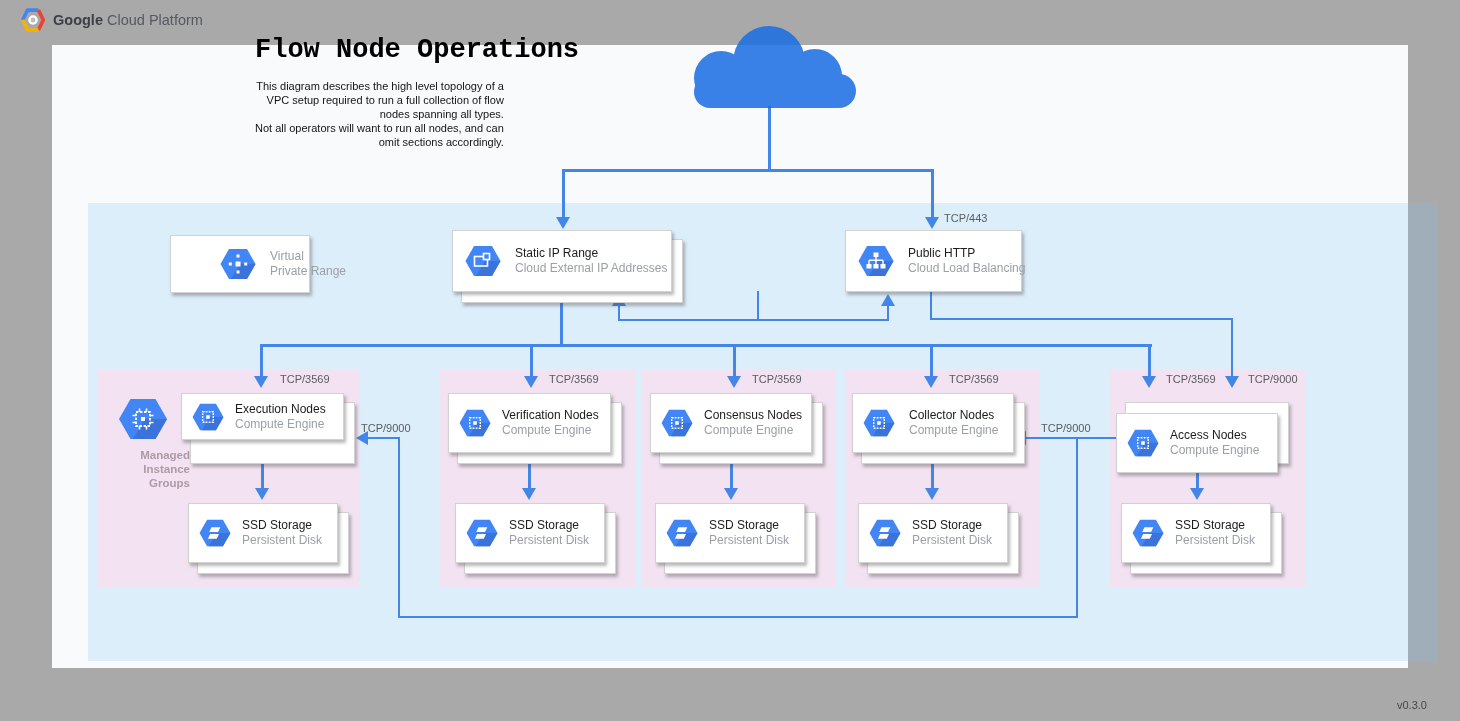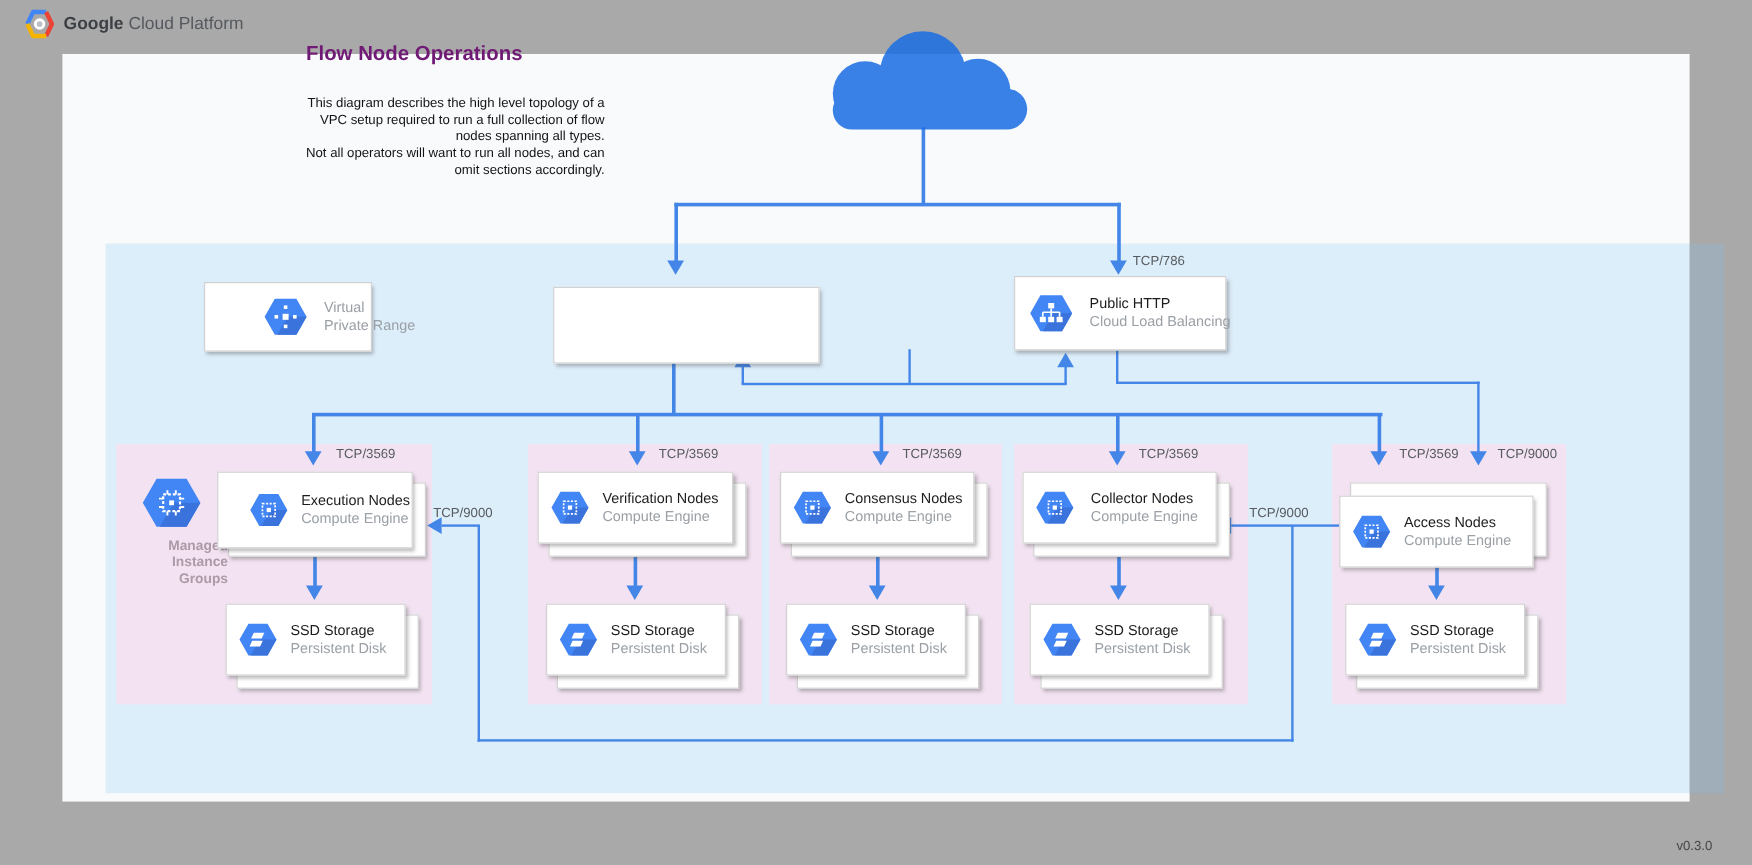--- a/index.html
+++ b/index.html
@@ -19,21 +19,21 @@
   
   .box,.back{position:absolute;background:#ffffff;border:1px solid #d2d2d2;box-shadow:2px 3px 3px rgba(70,70,70,0.38);}
   .box{display:flex;align-items:center;padding-left:11px;box-sizing:border-box;gap:13px;}
   .box svg{flex-shrink:0;}
   .t1{font-size:12px;color:#1c1c1c;white-space:nowrap;line-height:15px;}
   .t2{font-size:12px;color:#9aa0a6;white-space:nowrap;line-height:15px;}
   .port{position:absolute;font-size:11px;color:#575b5f;white-space:nowrap;}
   
   .brand{left:53px;top:12px;font-size:14.5px;color:#55595e;}
   .brand b{color:#3b3f44;font-weight:700;}
-  .title{left:255px;top:35px;font-size:17px;font-weight:700;color:#701a75;}
+  .title{left:255px;top:35px;font-size:27px;font-weight:700;color:#000000;font-family:Liberation Mono, monospace;}
   .desc{left:255px;top:79px;font-size:11px;line-height:14px;color:#141414;text-align:right;}
   .miglabel{left:97px;top:448px;width:93px;text-align:right;font-size:11.5px;font-weight:700;
             color:#ad9aa6;line-height:14px;}
   .version{left:1397px;top:699px;font-size:11px;color:#474747;}
 </style>
 </head>
 <body>
 
 <div id="root">
 
@@ -91,21 +91,21 @@
   <div class="arrd" style="left:1190px;top:488px;"></div>
 
   <div class="ln" style="left:1026px;top:437px;width:91px;height:2px;"></div>
   <div class="arrl" style="left:1014px;top:431px;"></div>
   <div class="ln" style="left:1076px;top:438px;width:2px;height:180px;"></div>
   <div class="ln" style="left:398px;top:616px;width:680px;height:2px;"></div>
   <div class="ln" style="left:398px;top:438px;width:2px;height:180px;"></div>
   <div class="ln" style="left:368px;top:437px;width:32px;height:2px;"></div>
   <div class="arrl" style="left:356px;top:431px;"></div>
 
-  <div class="port" style="left:944px;top:212px;">TCP/786</div>
+  <div class="port" style="left:944px;top:212px;">TCP/443</div>
   <div class="port" style="left:280px;top:373px;">TCP/3569</div>
   <div class="port" style="left:549px;top:373px;">TCP/3569</div>
   <div class="port" style="left:752px;top:373px;">TCP/3569</div>
   <div class="port" style="left:949px;top:373px;">TCP/3569</div>
   <div class="port" style="left:1166px;top:373px;">TCP/3569</div>
   <div class="port" style="left:1248px;top:373px;">TCP/9000</div>
   <div class="port" style="left:361px;top:422px;">TCP/9000</div>
   <div class="port" style="left:1041px;top:422px;">TCP/9000</div>
 
   <div class="box" style="left:170px;top:235px;width:140px;height:58px;padding-left:48px;">
@@ -120,20 +120,32 @@
         <rect x="25.2" y="15.5" width="3" height="3"></rect>
       </g>
     </svg>
     <div>
       <div class="t2">Virtual</div>
       <div class="t2">Private Range</div>
     </div>
   </div>
 
   <div class="back" style="left:461px;top:239px;width:220px;height:62px;"></div>
+  <div class="box" style="left:452px;top:230px;width:220px;height:62px;">
+    <svg width="38" height="34" viewBox="0 0 38 34">
+      <polygon points="10,2 28,2 36.5,17 28,32 10,32 1.5,17" fill="#4285f4"></polygon>
+      <polygon points="36.5,17 28,32 12,32 21,17" fill="#3b73dd"></polygon>
+      <rect x="10.5" y="12.5" width="13" height="9.5" fill="none" stroke="#fff" stroke-width="1.6"></rect>
+      <rect x="19.5" y="9.5" width="6" height="6" fill="#4285f4" stroke="#fff" stroke-width="1.6"></rect>
+    </svg>
+    <div>
+      <div class="t1">Static IP Range</div>
+      <div class="t2">Cloud External IP Addresses</div>
+    </div>
+  </div>
 
 
   <div class="box" style="left:845px;top:230px;width:177px;height:62px;">
     <svg width="38" height="34" viewBox="0 0 38 34">
       <polygon points="10,2 28,2 36.5,17 28,32 10,32 1.5,17" fill="#4285f4"></polygon>
       <polygon points="36.5,17 28,32 12,32 21,17" fill="#3b73dd"></polygon>
       <g fill="#fff">
         <rect x="16.5" y="8.5" width="5" height="4.5"></rect>
         <rect x="9.5" y="20" width="5" height="4.5"></rect>
         <rect x="16.5" y="20" width="5" height="4.5"></rect>
@@ -154,21 +166,21 @@
     <rect x="24" y="21" width="4" height="4" fill="#fff"></rect>
     <path d="M22.5,12.5v3.5 M29.5,12.5v3.5 M22.5,30v3.5 M29.5,30v3.5 M15.5,19.5h3.5 M15.5,26.5h3.5 M33,19.5h3.5 M33,26.5h3.5" stroke="#fff" stroke-width="1.6" fill="none"></path>
   </svg>
   <div class="abs miglabel">
     <div>Managed</div>
     <div>Instance</div>
     <div>Groups</div>
   </div>
 
   <div class="back" style="left:190px;top:402px;width:163px;height:60px;"></div>
-  <div class="box" style="left:181px;top:393px;width:163px;height:64px;padding-left:25px;gap:10px;">
+  <div class="box" style="left:181px;top:393px;width:163px;height:47px;padding-left:9px;gap:10px;">
     <svg width="34" height="30" viewBox="0 0 38 34">
       <polygon points="10,2 28,2 36.5,17 28,32 10,32 1.5,17" fill="#4285f4"></polygon>
       <polygon points="36.5,17 28,32 12,32 21,17" fill="#3b73dd"></polygon>
       <rect x="13" y="11" width="12" height="12" fill="none" stroke="#fff" stroke-width="1.6" stroke-dasharray="2 1.4"></rect>
       <rect x="17" y="15" width="4" height="4" fill="#fff"></rect>
     </svg>
     <div>
       <div class="t1">Execution Nodes</div>
       <div class="t2">Compute Engine</div>
     </div>

